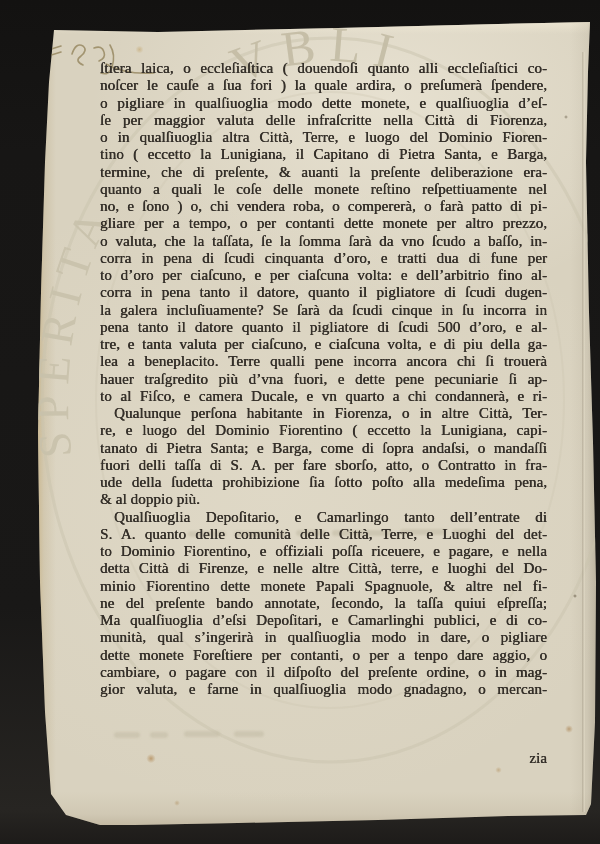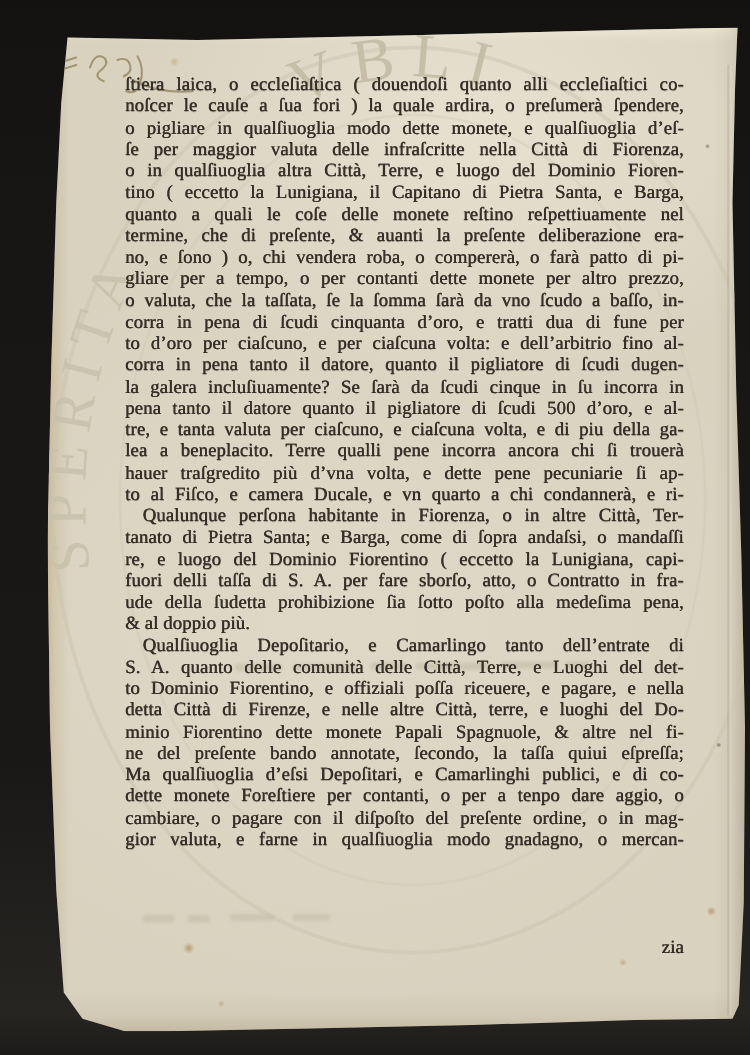--- a/index.html
+++ b/index.html
@@ -100,47 +100,48 @@
     <div class="fox f8"></div>
 
     <div class="textblock">
 
     <div class="ln">ſtiera laica, o eccleſiaſtica ( douendoſi quanto alli eccleſiaſtici co-</div>
         <div class="ln">noſcer le cauſe a ſua fori ) la quale ardira, o preſumerà ſpendere,</div>
         <div class="ln">o pigliare in qualſiuoglia modo dette monete, e qualſiuoglia d’eſ-</div>
         <div class="ln">ſe per maggior valuta delle infraſcritte nella Città di Fiorenza,</div>
         <div class="ln">o in qualſiuoglia altra Città, Terre, e luogo del Dominio Fioren-</div>
         <div class="ln">tino ( eccetto la Lunigiana, il Capitano di Pietra Santa, e Barga,</div>
+        <div class="ln">termine, che di preſente, &amp; auanti la preſente deliberazione era-</div>
         <div class="ln">quanto a quali le coſe delle monete reſtino reſpettiuamente nel</div>
-        <div class="ln">termine, che di preſente, &amp; auanti la preſente deliberazione era-</div>
         <div class="ln">no, e ſono ) o, chi vendera roba, o compererà, o farà patto di pi-</div>
         <div class="ln">gliare per a tempo, o per contanti dette monete per altro prezzo,</div>
         <div class="ln">o valuta, che la taſſata, ſe la ſomma ſarà da vno ſcudo a baſſo, in-</div>
         <div class="ln">corra in pena di ſcudi cinquanta d’oro, e tratti dua di fune per</div>
         <div class="ln">to d’oro per ciaſcuno, e per ciaſcuna volta: e dell’arbitrio fino al-</div>
         <div class="ln">corra in pena tanto il datore, quanto il pigliatore di ſcudi dugen-</div>
         <div class="ln">la galera incluſiuamente? Se ſarà da ſcudi cinque in ſu incorra in</div>
         <div class="ln">pena tanto il datore quanto il pigliatore di ſcudi 500 d’oro, e al-</div>
         <div class="ln">tre, e tanta valuta per ciaſcuno, e ciaſcuna volta, e di piu della ga-</div>
         <div class="ln">lea a beneplacito.  Terre qualli pene incorra ancora chi ſi trouerà</div>
-        <div class="ln">hauer traſgredito più d’vna volta, e dette pene pecuniarie ſi ap-</div>
+        <div class="ln">hauer traſgredito più d’vna fuori, e dette pene pecuniarie ſi ap-</div>
         <div class="ln">to al Fiſco, e camera Ducale, e vn quarto a chi condannerà, e ri-</div>
         <div class="ln ind">Qualunque perſona habitante in Fiorenza, o in altre Città, Ter-</div>
+        <div class="ln">re, e luogo del Dominio Fiorentino ( eccetto la Lunigiana, capi-</div>
         <div class="ln">tanato di Pietra Santa; e Barga, come di ſopra andaſsi, o mandaſſi</div>
-        <div class="ln">re, e luogo del Dominio Fiorentino ( eccetto la Lunigiana, capi-</div>
         <div class="ln">fuori delli taſſa di S. A. per fare sborſo, atto, o Contratto in fra-</div>
         <div class="ln">ude della ſudetta prohibizione ſia ſotto poſto alla medeſima pena,</div>
         <div class="ln end">&amp; al doppio più.</div>
         <div class="ln ind">Qualſiuoglia Depoſitario, e Camarlingo tanto dell’entrate di</div>
         <div class="ln">S. A. quanto delle comunità delle Città, Terre, e Luoghi del det-</div>
         <div class="ln">to Dominio Fiorentino, e offiziali poſſa riceuere, e pagare, e nella</div>
         <div class="ln">detta Città di Firenze, e nelle altre Città, terre, e luoghi del Do-</div>
         <div class="ln">minio Fiorentino dette monete Papali Spagnuole, &amp; altre nel fi-</div>
         <div class="ln">ne del preſente bando annotate, ſecondo, la taſſa quiui eſpreſſa;</div>
         <div class="ln">Ma qualſiuoglia d’eſsi Depoſitari, e Camarlinghi publici, e di co-</div>
+        <div class="ln">munità, qual s’ingerirà in qualſiuoglia modo in dare, o pigliare</div>
         <div class="ln">dette monete Foreſtiere per contanti, o per a tenpo dare aggio, o</div>
         <div class="ln">cambiare, o pagare con il diſpoſto del preſente ordine, o in mag-</div>
         <div class="ln">gior valuta, e farne in qualſiuoglia modo gnadagno, o mercan-</div>
       </div>
     <div class="textblock catch" style="top:728px">zia</div>
 
   </div>
 </div>
 
 </body></html>

